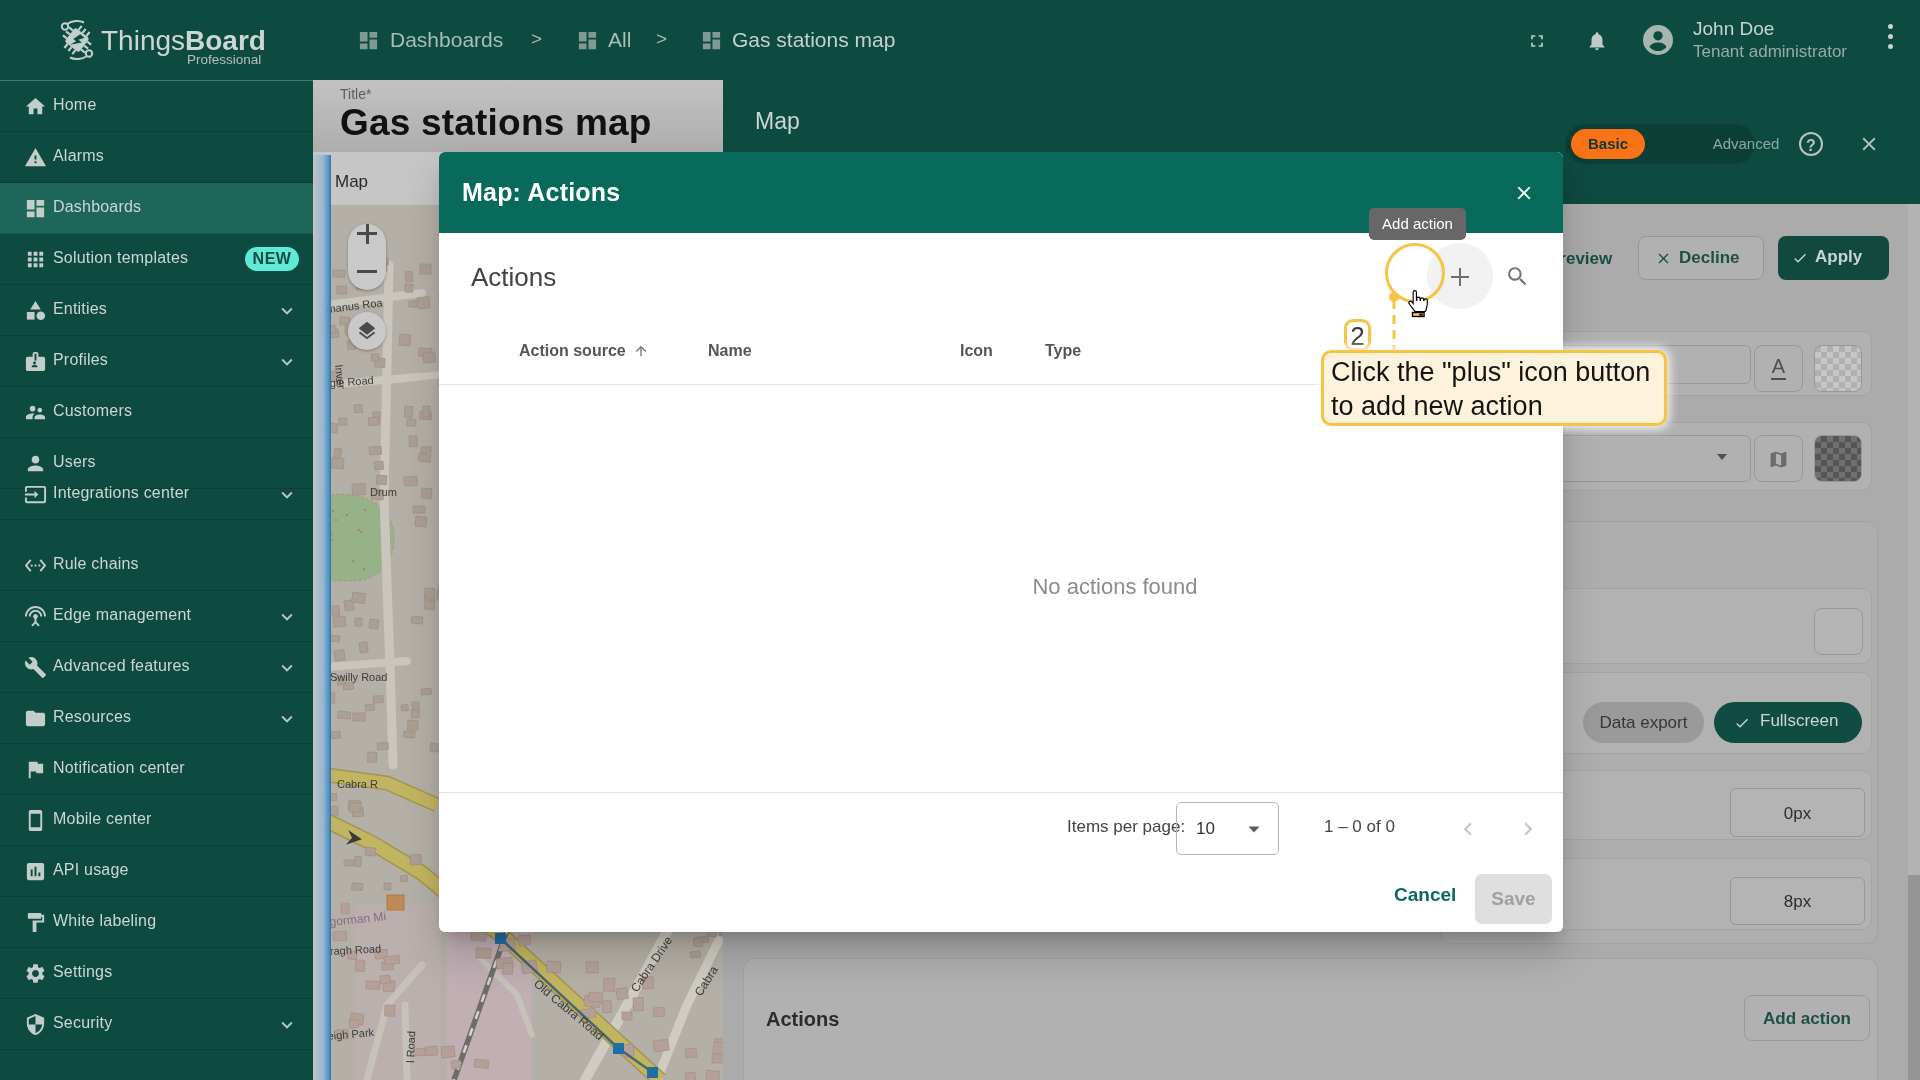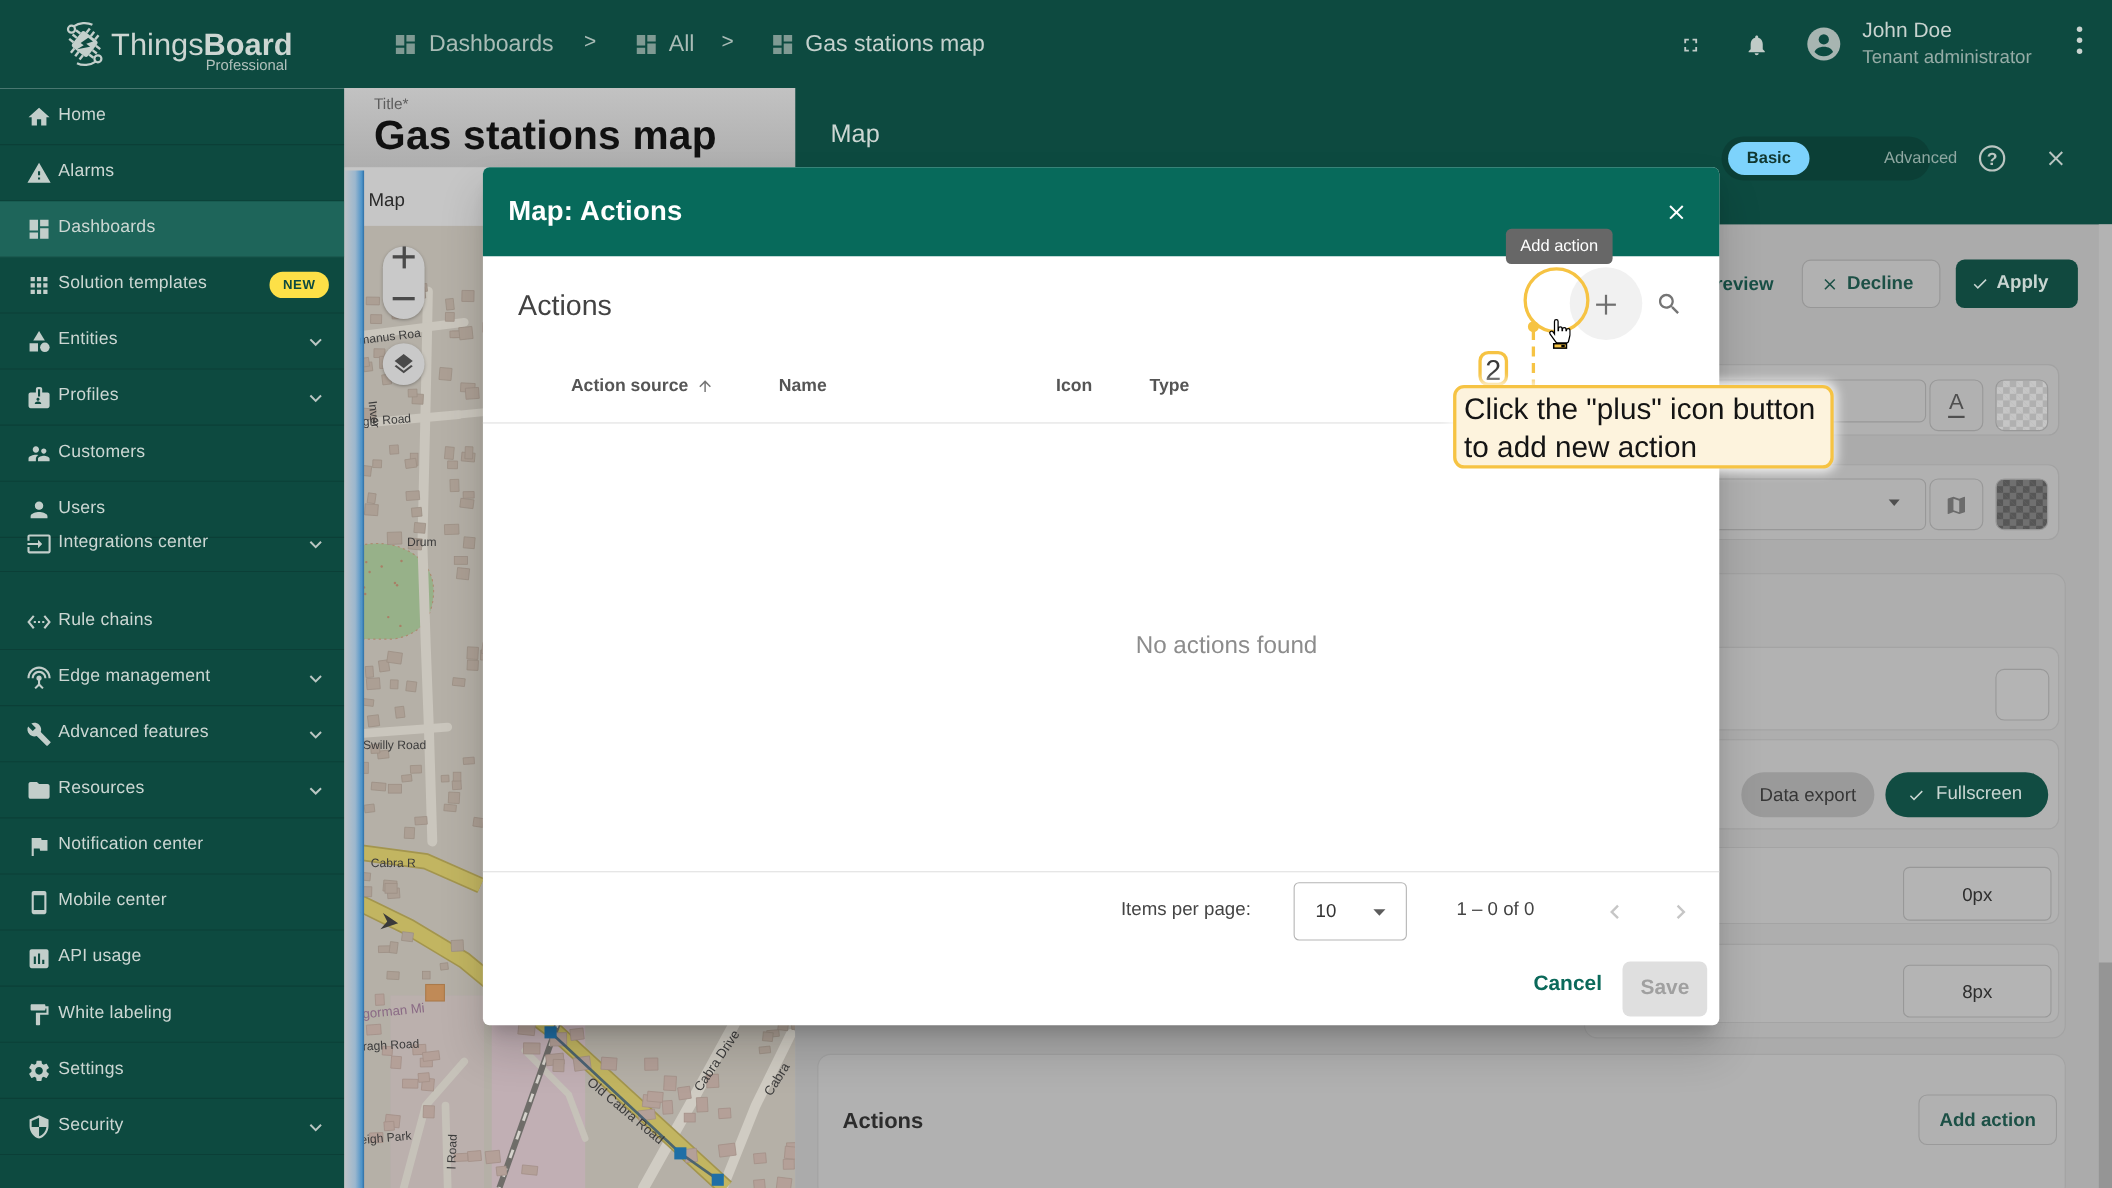--- a/index.html
+++ b/index.html
@@ -103,21 +103,21 @@
       <svg class="ic" width="23" height="23" viewBox="0 0 24 24" fill="#c2ceca">
         <path d="M3 13h8V3H3v10zm0 8h8v-6H3v6zm10 0h8V11h-8v10zm0-18v6h8V3h-8z"></path>
       </svg>
       <span class="tx">Dashboards</span>
     </div>
   <div class="mi" style="top:153px;">
       <svg class="ic" width="23" height="23" viewBox="0 0 24 24" fill="#c2ceca">
         <path d="M4 8h4V4H4v4zm6 0h4V4h-4v4zm6-4v4h4V4h-4zM4 14h4v-4H4v4zm6 0h4v-4h-4v4zm6 0h4v-4h-4v4zM4 20h4v-4H4v4zm6 0h4v-4h-4v4zm6 0h4v-4h-4v4z"></path>
       </svg>
       <span class="tx">Solution templates</span>
-      <span style="position:absolute;left:245px;top:13px;width:54px;height:24px;background:#fde047;border-radius:12px;font-size:12px;font-weight:bold;color:#0d4a40;text-align:center;line-height:24px;letter-spacing:0.5px;">NEW</span>
+      <span style="position:absolute;left:245px;top:13px;width:54px;height:24px;background:#5eead4;border-radius:12px;font-size:16px;font-weight:bold;color:#0d4a40;text-align:center;line-height:24px;letter-spacing:0.5px;">NEW</span>
     </div>
   <div class="mi" style="top:204px;">
       <svg class="ic" width="23" height="23" viewBox="0 0 24 24" fill="#c2ceca">
         <path d="M12 2l-5.5 9h11L12 2z"></path>
         <circle cx="17.5" cy="17.5" r="4.5"></circle>
         <path d="M3 13.5h8v8H3v-8z"></path>
       </svg>
       <span class="tx">Entities</span>
       <svg class="ch" width="22" height="22" viewBox="0 0 24 24">
         <use href="#chev"></use>
@@ -491,21 +491,21 @@
         <path d="m11.99 18.54-7.37-5.73L3 14.07l9 7 9-7-1.63-1.27-7.38 5.74zM12 16l7.36-5.73L21 9l-9-7-9 7 1.63 1.27L12 16z"></path>
       </svg>
   </div>
 </div>
 
 <div class="abs" id="rightpanel" style="left:723px;top:80px;width:1197px;height:1000px;background:#ababab;">
 
   <div class="abs" style="left:0;top:0;width:1197px;height:124px;background:#0d4a40;">
     <div class="abs" style="left:32px;top:28px;font-size:23px;color:#ccd6d2;">Map</div>
     <div class="abs" style="left:842px;top:44px;width:190px;height:40px;background:rgba(0,0,0,0.15);border-radius:20px;"></div>
-    <div class="abs" style="left:848px;top:49px;width:74px;height:30px;background:#7dd3fc;border-radius:15px;text-align:center;line-height:30px;font-size:15px;font-weight:bold;color:#10372f;">Basic</div>
+    <div class="abs" style="left:848px;top:49px;width:74px;height:30px;background:#f97316;border-radius:15px;text-align:center;line-height:30px;font-size:15px;font-weight:bold;color:#10372f;">Basic</div>
     <div class="abs" style="left:939px;top:49px;width:80px;height:30px;text-align:center;line-height:30px;font-size:15px;color:#8fa8a2;margin-left:44px;">Advanced</div>
     <div class="abs" style="left:1076px;top:52px;width:24px;height:24px;border:2px solid #b9c5c1;border-radius:50%;text-align:center;line-height:24px;font-size:16px;font-weight:bold;color:#b9c5c1;">?</div>
     <svg class="abs" style="left:1135px;top:53px;" width="22" height="22" viewBox="0 0 24 24">
         <path d="M19 6.41 17.59 5 12 10.59 6.41 5 5 6.41 10.59 12 5 17.59 6.41 19 12 13.41 17.59 19 19 17.59 13.41 12z" fill="#b9c5c1"></path>
       </svg>
   </div>
 
   <svg class="abs" style="left:801px;top:171px;" width="22" height="18" viewBox="0 0 24 18">
       <path d="M12 1C7 1 2.7 4.1 1 8.5 2.7 12.9 7 16 12 16s9.3-3.1 11-7.5C21.3 4.1 17 1 12 1zm0 12.5c-2.8 0-5-2.2-5-5s2.2-5 5-5 5 2.2 5 5-2.2 5-5 5zm0-8c-1.7 0-3 1.3-3 3s1.3 3 3 3 3-1.3 3-3-1.3-3-3-3z" fill="#174f45"></path>
     </svg>
@@ -607,21 +607,21 @@
       <path d="M13 20h-2V8l-5.5 5.5-1.42-1.42L12 4.16l7.92 7.92-1.42 1.42L13 8v12z" fill="#757575"></path>
     </svg>
   <div class="abs" style="left:269px;top:190px;font-size:16px;font-weight:600;color:#555555;">Name</div>
   <div class="abs" style="left:521px;top:190px;font-size:16px;font-weight:600;color:#555555;">Icon</div>
   <div class="abs" style="left:606px;top:190px;font-size:16px;font-weight:600;color:#555555;">Type</div>
   <div class="abs" style="left:0;top:232px;width:1124px;height:1px;background:#e0e0e0;"></div>
 
   <div class="abs" style="left:0;top:422px;width:1352px;text-align:center;font-size:22px;color:#8c8c8c;">No actions found</div>
 
   <div class="abs" style="left:0;top:640px;width:1124px;height:1px;background:#e0e0e0;"></div>
-  <div class="abs" style="left:580px;top:665px;font-size:17px;color:#444444;">Items per page:</div>
+  <div class="abs" style="left:628px;top:665px;font-size:17px;color:#444444;">Items per page:</div>
   <div class="abs" style="left:737px;top:650px;width:103px;height:53px;border:1px solid #b5b5b5;border-radius:5px;">
     <div class="abs" style="left:19px;top:16px;font-size:17px;color:#333333;">10</div>
     <svg class="abs" style="left:70px;top:22px;" width="14" height="9" viewBox="0 0 14 9">
         <path d="M1.5 1.5 L7 7.5 L12.5 1.5 Z" fill="#5c5c5c"></path>
       </svg>
   </div>
   <div class="abs" style="left:885px;top:665px;font-size:17px;color:#444444;">1 – 0 of 0</div>
   <svg class="abs" style="left:1016px;top:664px;" width="26" height="26" viewBox="0 0 24 24">
       <path d="M15.41 7.41 14 6l-6 6 6 6 1.41-1.41L10.83 12z" fill="#c6c6c6"></path>
     </svg>

